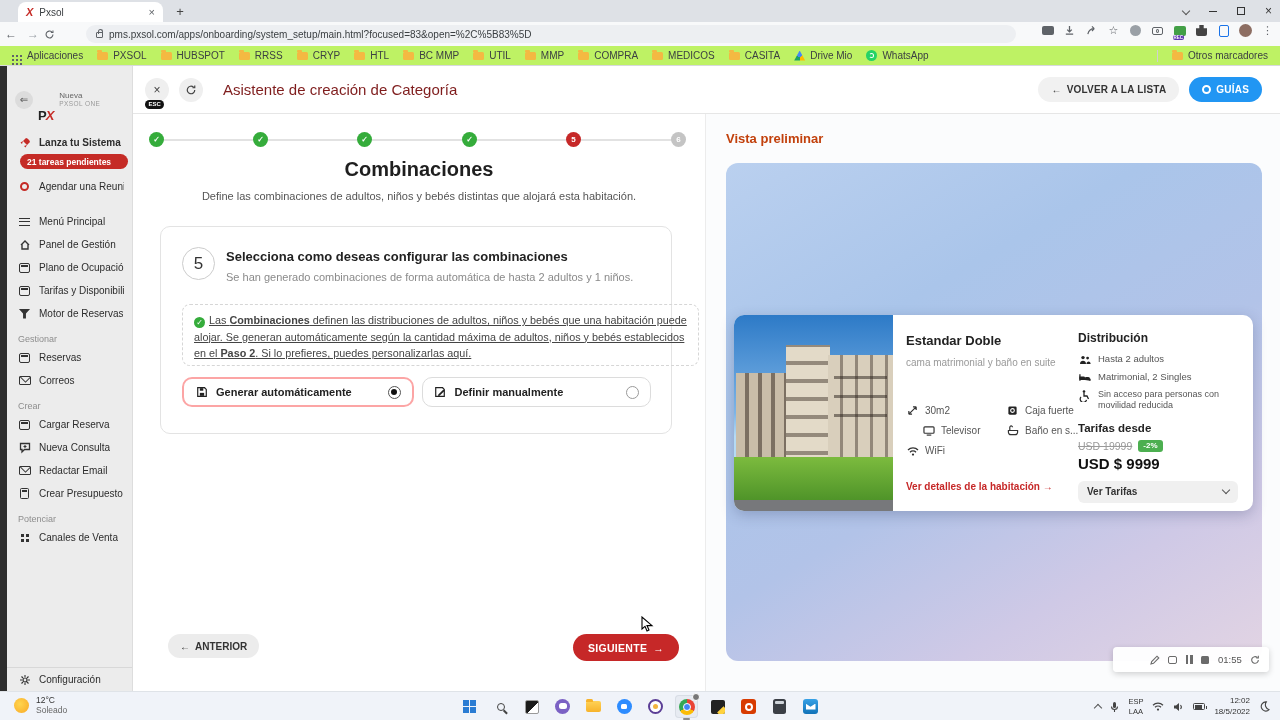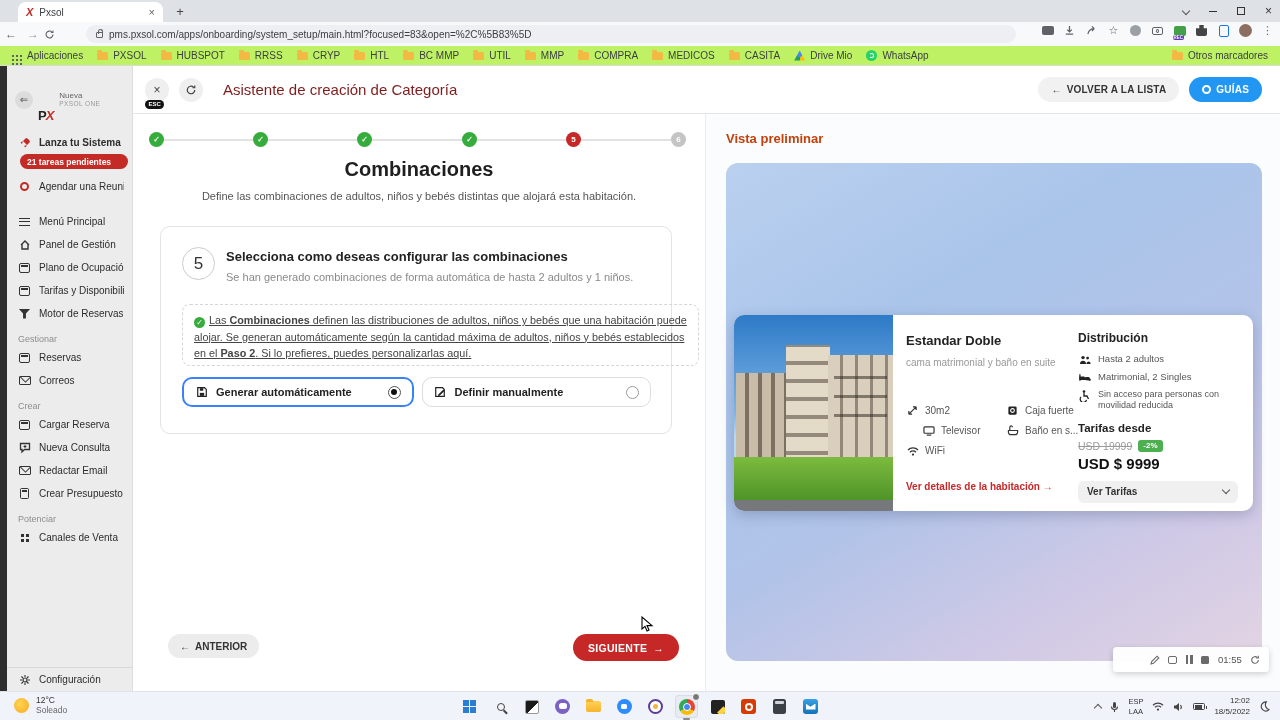--- a/index.html
+++ b/index.html
@@ -98,21 +98,21 @@
   .wz-title { position:absolute; left:0; top:44px; width:572px; text-align:center; font-size:20px; font-weight:700; color:#1f1f1f; }
   .wz-sub { position:absolute; left:40px; top:76px; width:492px; text-align:center; font-size:11px; color:#555; }
   .card { position:absolute; left:27px; top:112px; width:512px; height:208px; border:1px solid #e3e3e3; border-radius:10px; background:#fff; }
   .step-num { position:absolute; left:21px; top:20px; width:33px; height:33px; border:1px solid #ccc; border-radius:50%; font-size:17px; color:#333; display:flex; align-items:center; justify-content:center; }
   .card-h { position:absolute; left:65px; top:22px; font-size:13px; font-weight:700; color:#222; }
   .card-s { position:absolute; left:65px; top:44px; font-size:11px; color:#8a8a8a; }
   .info-box { position:absolute; left:21px; top:77px; width:517px; height:62px; border:1px dashed #d6d6d6; border-radius:8px; padding:7px 11px; font-size:10.8px; color:#444; line-height:1.55;text-decoration:underline; }
   .check-dot { display:inline-block; width:11px; height:11px; border-radius:50%; background:#35ac3b; color:#fff; font-size:8px; line-height:11px; text-align:center; margin-right:4px; vertical-align:-1px; }
   .opts { position:absolute; left:21px; top:150px; width:469px; display:flex; gap:8px; }
   .opt { flex:1; height:30px; border-radius:10px; display:flex; align-items:center; gap:8px; padding:0 11px; font-size:11px; color:#222; }
-  .opt.sel { border:2px solid #3b82f6; font-weight:700; }
+  .opt.sel { border:2px solid #fca5a5; font-weight:700; }
   .opt.unsel { border:1px solid #dcdcdc; font-weight:600; }
   .opt .sp { flex:1; }
   .radio { width:13px; height:13px; border:1.5px solid #555; border-radius:50%; position:relative; flex:none; }
   .radio.on::after { content:""; position:absolute; inset:2.5px; background:#111; border-radius:50%; }
   .radio.off { border-color:#9a9a9a; }
   .wz-footer-prev { position:absolute; left:35px; bottom:33px; height:24px; background:#ececec; border-radius:13px; display:flex; align-items:center; gap:5px; padding:0 12px; font-size:10px; font-weight:700; color:#333; }
   .wz-footer-next { position:absolute; right:26px; bottom:30px; height:27px; background:#c62828; border-radius:15px; display:flex; align-items:center; gap:6px; padding:0 15px; font-size:10.5px; font-weight:700; color:#fff; letter-spacing:.3px; }
 
   
   .preview { position:absolute; left:705px; top:114px; width:575px; height:577px; background:#fbfcfd; border-left:1px solid #ececec; }

